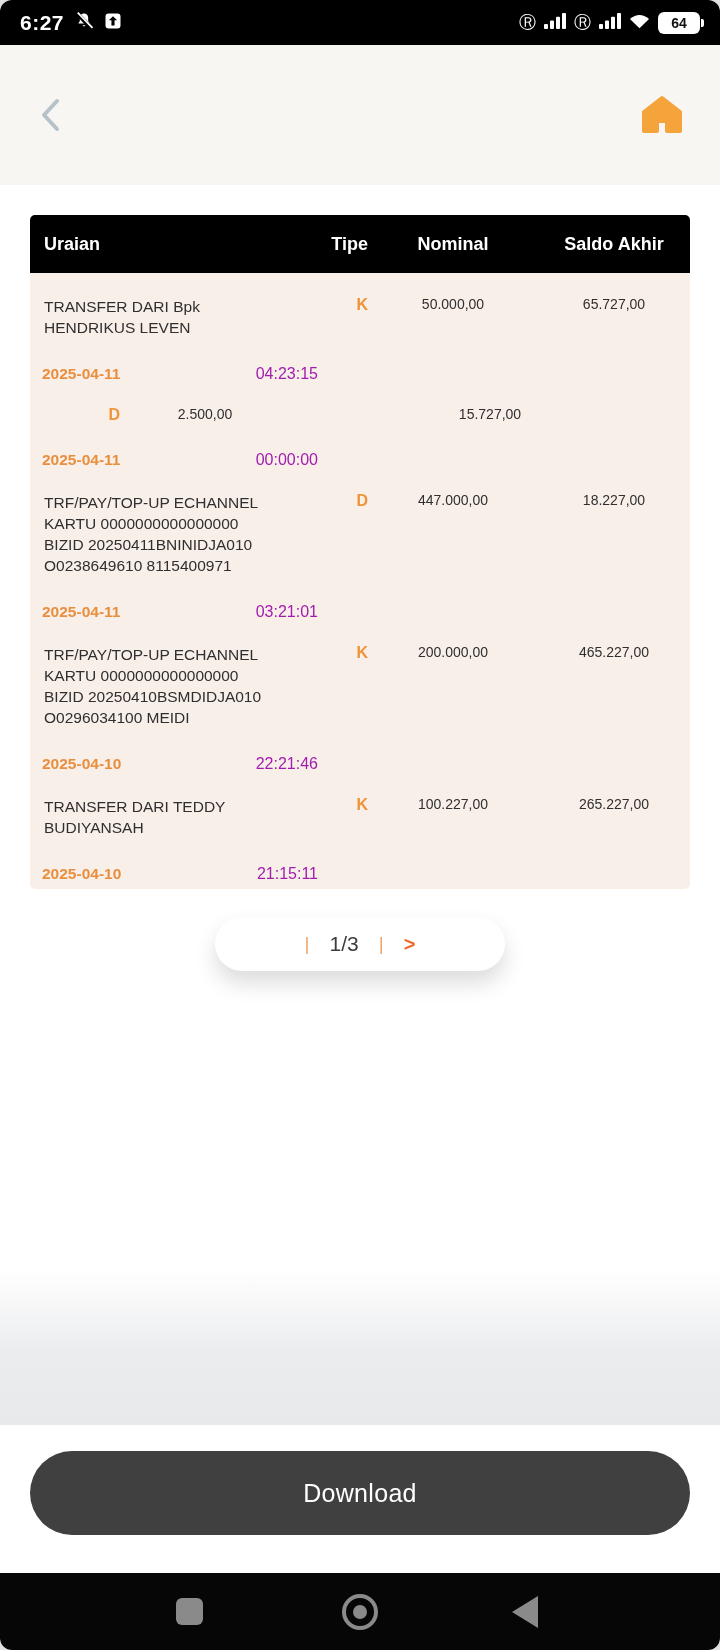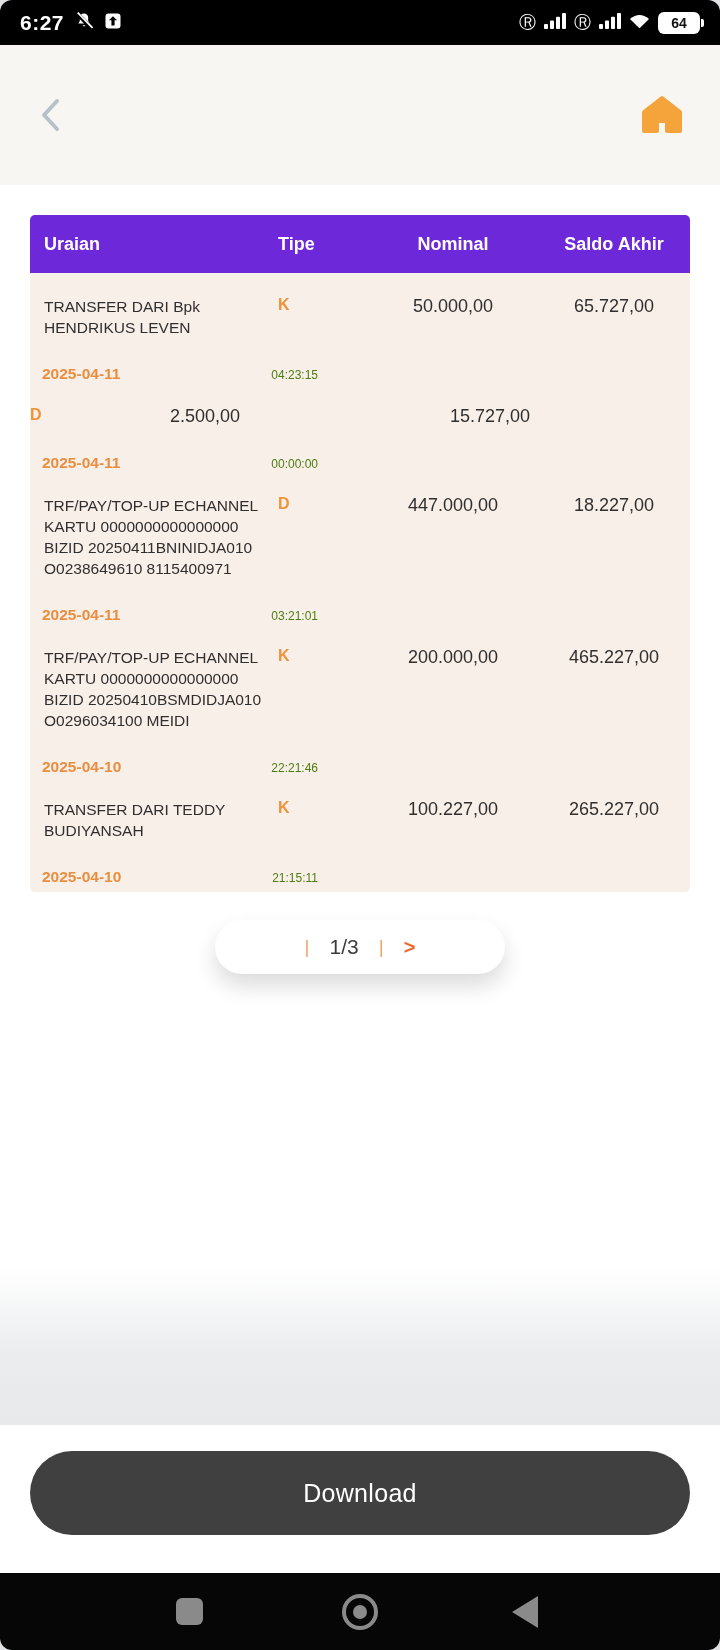--- a/index.html
+++ b/index.html
@@ -36,39 +36,39 @@
   .header-title {
     position:absolute; left:0; right:0; text-align:center;
     font-size:27px; color:#3c3c3c; letter-spacing:.3px;
   }
   .back-btn { position:relative; z-index:2; cursor:pointer; display:flex; }
   .home-btn { position:relative; z-index:2; margin-left:auto; cursor:pointer; display:flex; }
 
   
   .table { width:660px; margin:30px auto 0; }
   .thead {
-    background:#6d28d9; height:58px; border-radius:5px 5px 0 0;
+    background:#000000; height:58px; border-radius:5px 5px 0 0;
     display:flex; align-items:center; color:#fff; font-weight:700; font-size:18px;
   }
   .tbody { background:#f9efe9; border-radius:0 0 5px 5px; padding-bottom:6px; }
   .c1 { flex:0 0 248px; padding:0 8px 0 14px; text-align:left; }
-  .c2 { flex:0 0 90px;  text-align:left; }
+  .c2 { flex:0 0 90px;  text-align:right; }
   .c3 { flex:0 0 170px; text-align:center; }
   .c4 { flex:1;         text-align:center; }
   .trow { padding-top:23px; }
   .cells { display:flex; align-items:flex-start; }
   .c-uraian { font-size:15.5px; line-height:21px; color:#2f2f2f; }
   .c-tipe   { font-size:16px; font-weight:700; color:#ef9338; }
-  .c-nominal,.c-saldo { font-size:18px; color:#2f2f2f; }
+  .c-nominal,.c-saldo { font-size:14px; color:#2f2f2f; }
   .dateline {
     margin-top:27px; width:288px; padding-left:12px;
     display:flex; justify-content:space-between; align-items:baseline;
   }
   .row-date { color:#e98e3e; font-size:15.5px; font-weight:600; }
-  .row-time { color:#4d7c0f; font-size:12px; }
+  .row-time { color:#a21caf; font-size:16px; }
 
   
   .pager-wrap { display:flex; justify-content:center; margin-top:28px; }
   .pager {
     width:290px; height:54px; background:#fff; border-radius:27px;
     box-shadow:0 12px 22px rgba(0,0,0,.14);
     display:flex; align-items:center; justify-content:center; gap:20px;
   }
   .pg-sep  { color:#f0a36a; font-size:19px; }
   .pg-page { color:#3c3c3c; font-size:21px; }

